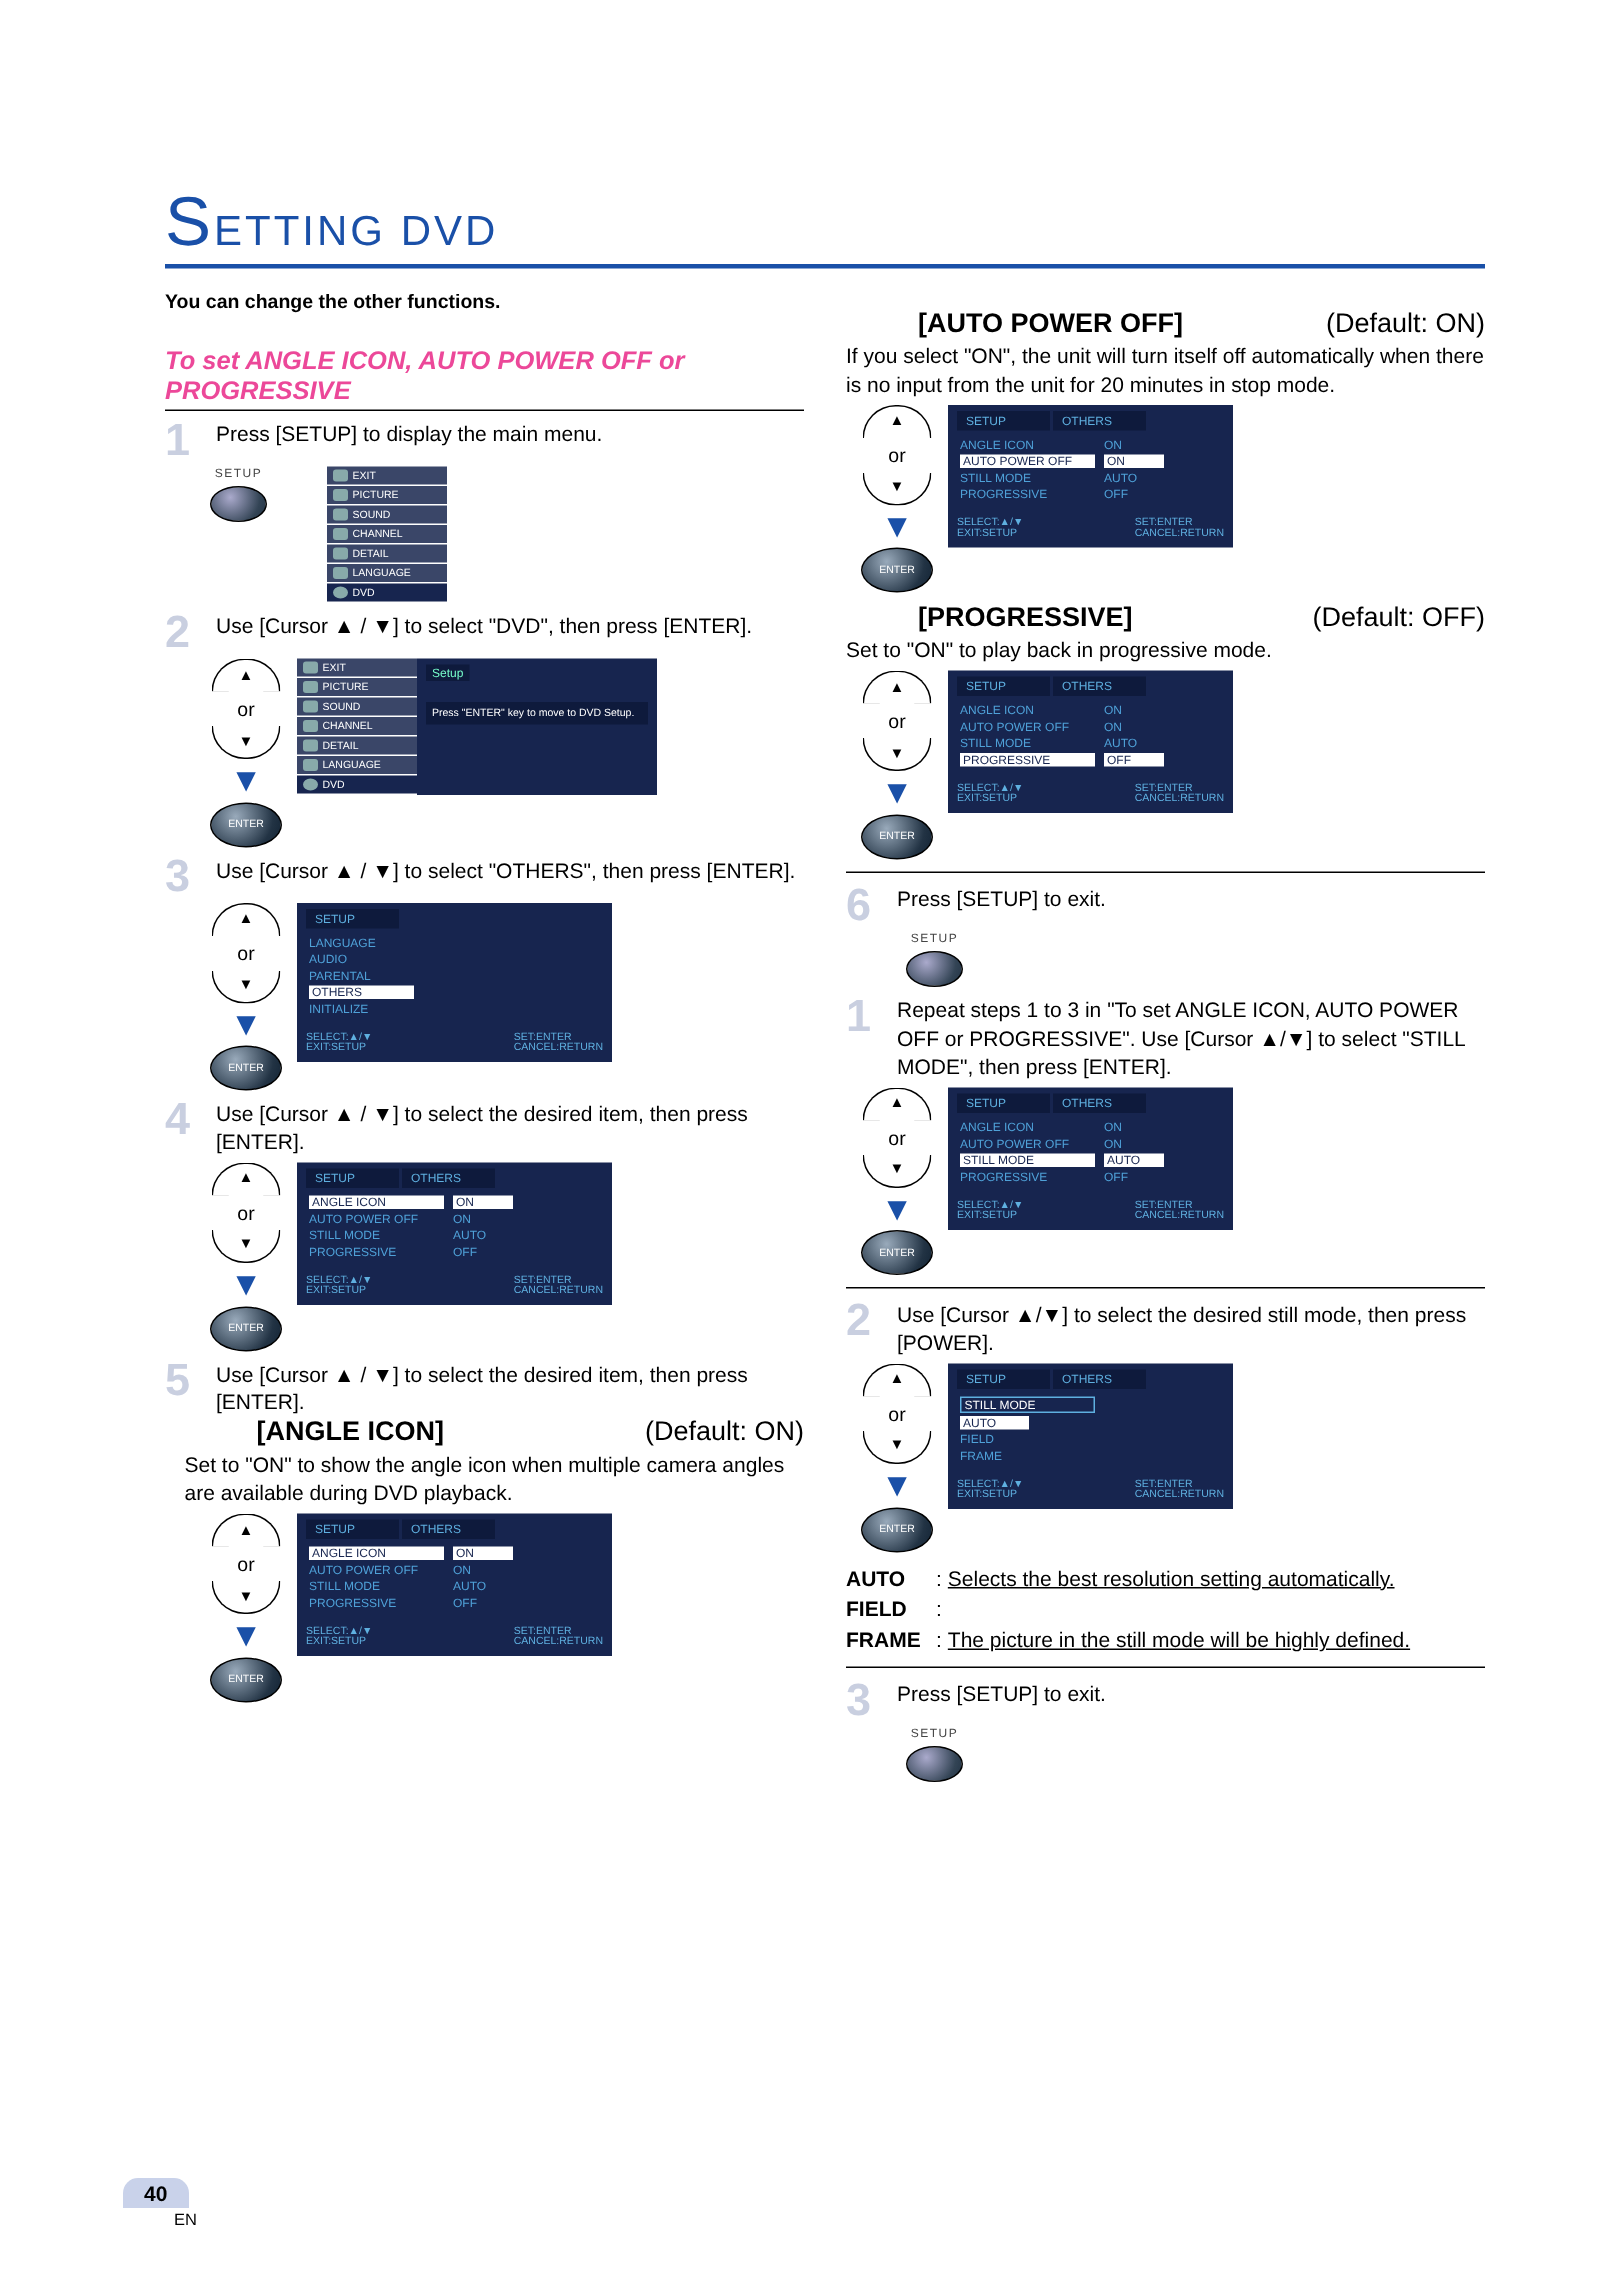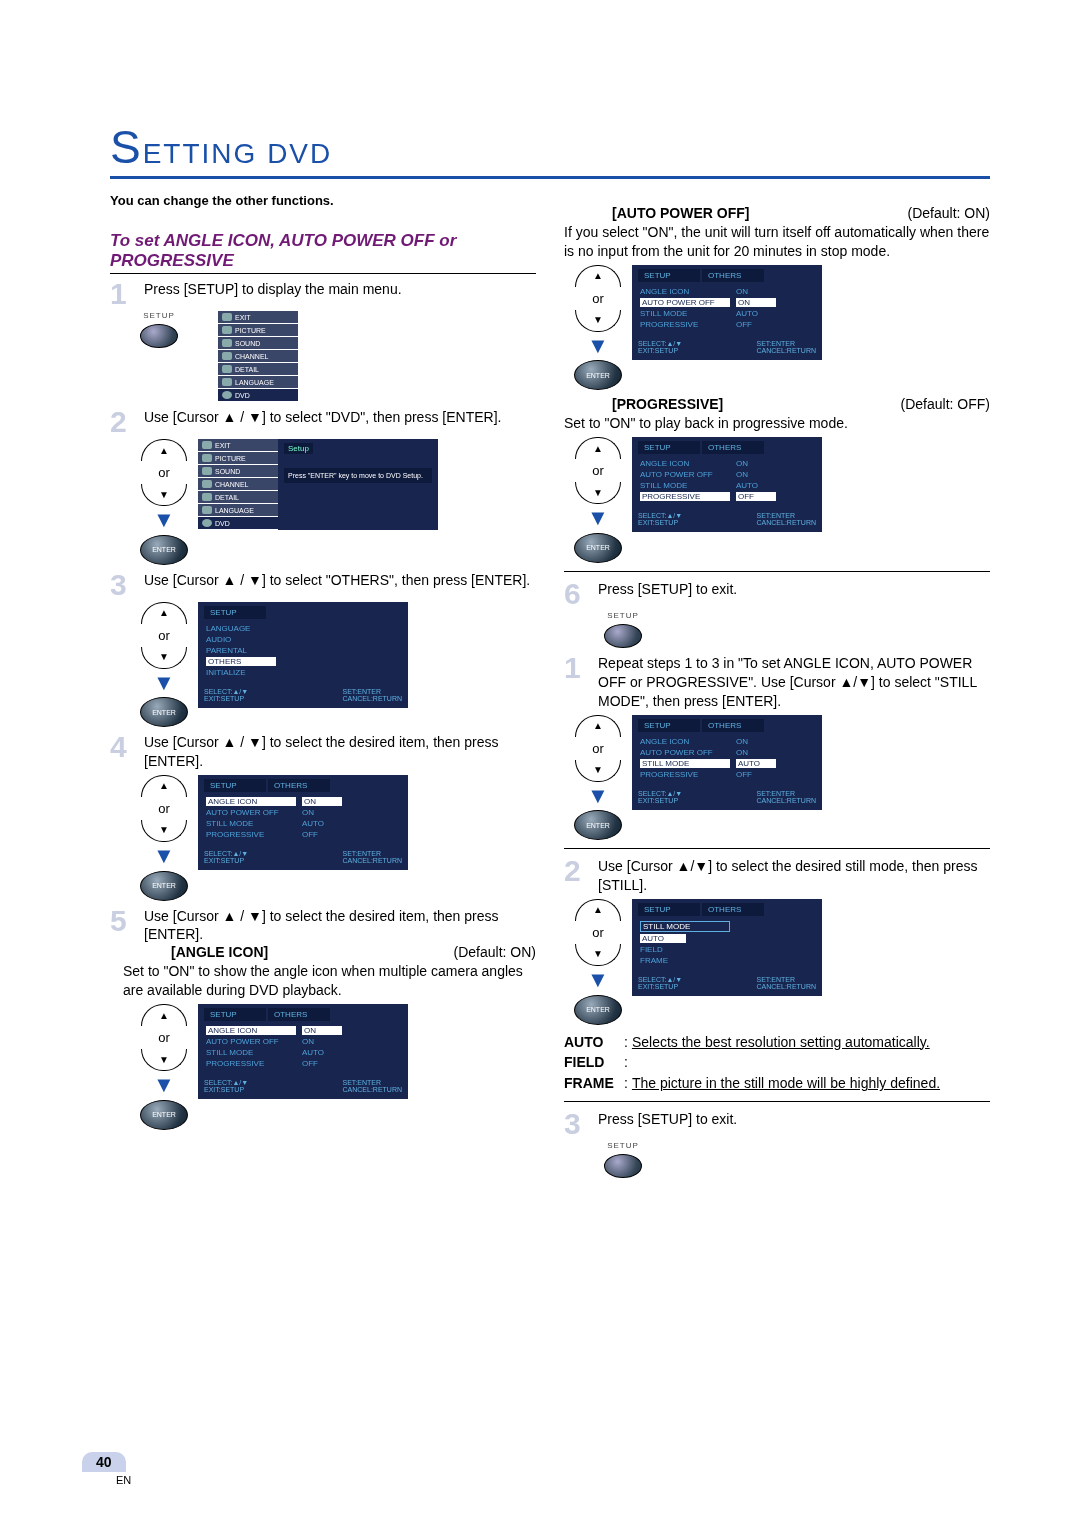--- a/index.html
+++ b/index.html
@@ -30,21 +30,21 @@
     color: #1a50a8;
     font-size: 26px;
     font-weight: bold;
     text-decoration: underline;
     margin: 6px 0 2px;
   }
   .check { margin-right: 6px; font-size: 22px; }
   .blurb { font-weight: bold; font-size: 13px; margin-bottom: 23px; }
 
   .subhead {
-    color: #701a75;
+    color: #ec4899;
     font-style: italic;
     font-weight: bold;
     font-size: 17px;
     border-bottom: 1px solid #000;
     padding-bottom: 2px;
     margin: 8px 0 6px;
   }
   .rule-thin { border-bottom: 1px solid #000; margin: 8px 0; }
   .step { display: flex; gap: 6px; margin-top: 6px; }
   .num {
@@ -119,21 +119,21 @@
   .setup-right {
     background: #17254f; flex:1; width:160px;
     padding: 4px 6px; font-size:8px; color:#fff;
     display:flex; flex-direction:column; justify-content:flex-start;
   }
   .setup-right .title { background:#0e1a3c; padding:1px 4px; width:fit-content; font-size:8px; color:#7fc;}
 
   .indent { margin-left: 13px; }
   .parasmall { font-size: 14px; line-height: 1.35; margin: 2px 0 4px; }
   .dflt { }
-  .kv-head { display:flex; justify-content:space-between; font-size:14px;padding-left:48px; }
+  .kv-head { display:flex; justify-content:space-between; font-size:18px;padding-left:48px; }
   .kv-head b { font-weight: bold; }
 
   .deflist { font-size: 14px; line-height: 1.35; margin: 8px 0 8px 0; }
   .deflist .row { display: flex; gap: 4px; margin-bottom: 2px; }
   .deflist .dt { font-weight: bold; width: 56px; }
   .deflist .dd { flex: 1; text-decoration: underline; }
 
   .pagenum {
     position: absolute; left: 82px; bottom: 56px;
     background: #c9d2ea; color: #000; font-weight: bold;
@@ -551,21 +551,21 @@
         <div class="osd-foot">
           <span><span>SELECT:▲/▼</span><br><span>EXIT:SETUP</span></span>
           <span><span>SET:ENTER</span><br><span>CANCEL:RETURN</span></span>
         </div>
       </div>
     </div>
 
     <div class="rule-thin"></div>
     <div class="step">
       <div class="num">2</div>
-      <div class="stxt">Use [Cursor ▲/▼] to select the desired still mode, then press [STILL].</div>
+      <div class="stxt">Use [Cursor ▲/▼] to select the desired still mode, then press [POWER].</div>
     </div>
     <div class="illus-row" style="margin-left:10px;">
       <div class="btncol">
         <div class="half-circle-up">
             <span class="tri">▲</span>
           </div>
         <div class="ortxt">or</div>
         <div class="half-circle-down">
             <span class="tri">▼</span>
           </div>

